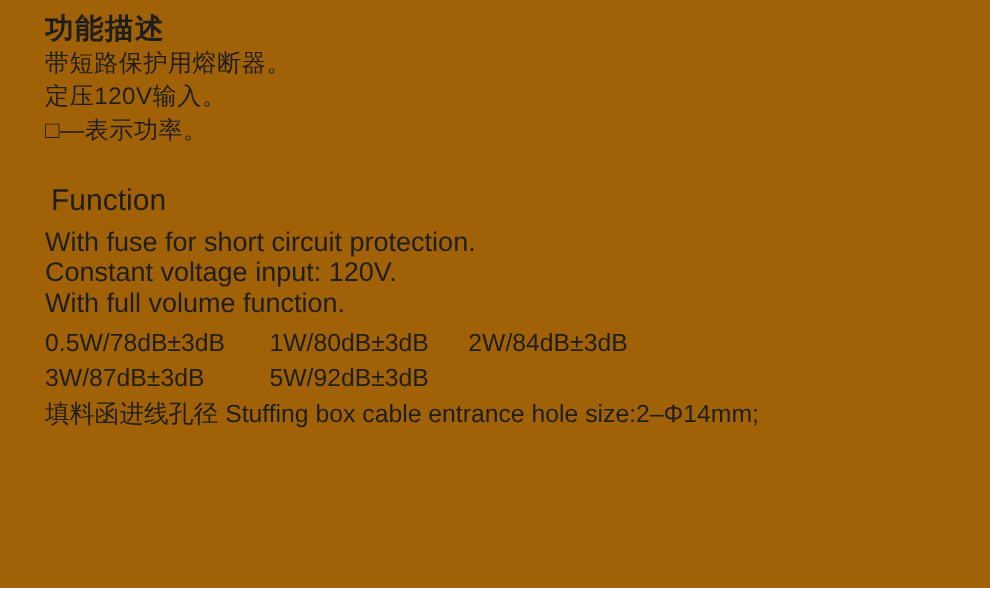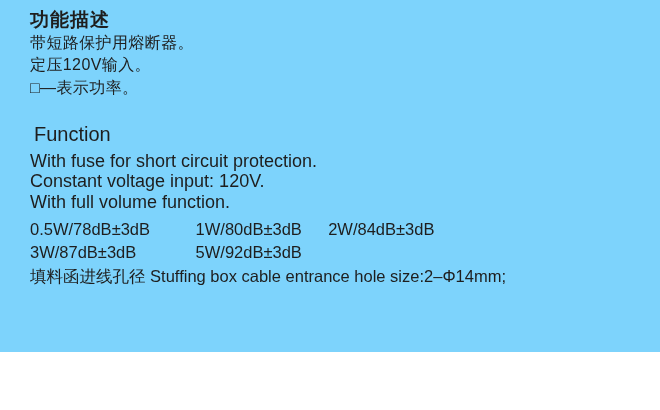--- a/index.html
+++ b/index.html
@@ -3,22 +3,22 @@
 <meta charset="utf-8">
 <style>
   html, body {
     margin: 0;
     padding: 0;
     background: #ffffff;
   }
   .page {
     position: relative;
     width: 660px;
-    height: 352px;
-    background: #7dd3fc;
+    height: 392px;
+    background: #a16207;
     overflow: hidden;
     font-family: "Liberation Sans", "DejaVu Sans", sans-serif;
     color: #1e1e1e;
   }
   .sec {
     position: absolute;
     left: 30px;
     right: 10px;
   }
   .sec-cn { top: 7px; }
@@ -60,21 +60,21 @@
     margin: 0;
     font-size: 16.5px;
     line-height: 23.4px;
   }
 
   .power-row .pcol {
     display: inline-block;
     white-space: nowrap;
   }
   .power-row .c1 { width: 145px; }
-  .power-row .c2 { width: 128px; margin-left: 16px; }
+  .power-row .c2 { width: 128px; }
 </style>
 </head>
 <body>
 
 <div class="page">
 
   <section class="sec sec-cn">
     <h2 class="h-cn">功能描述</h2>
     <p class="line">带短路保护用熔断器。</p>
     <p class="line">定压120V输入。</p>

